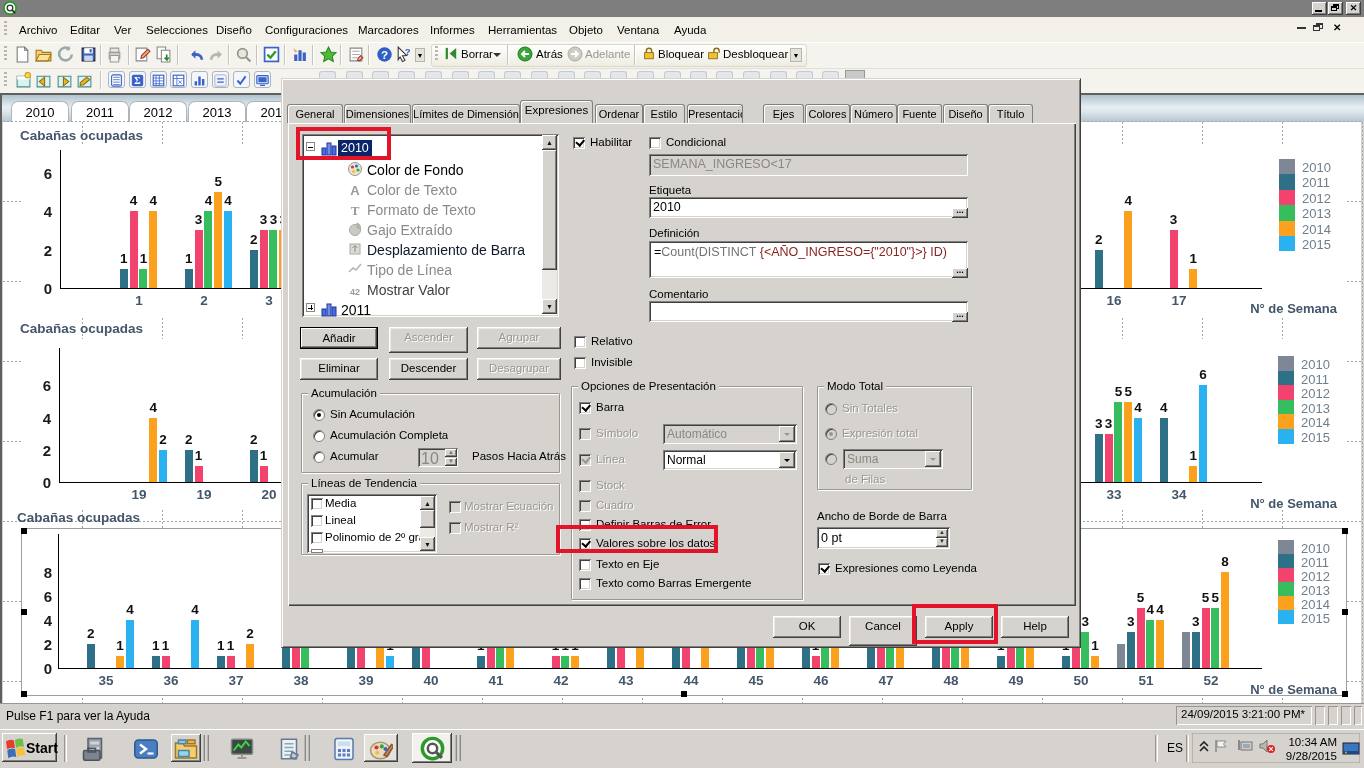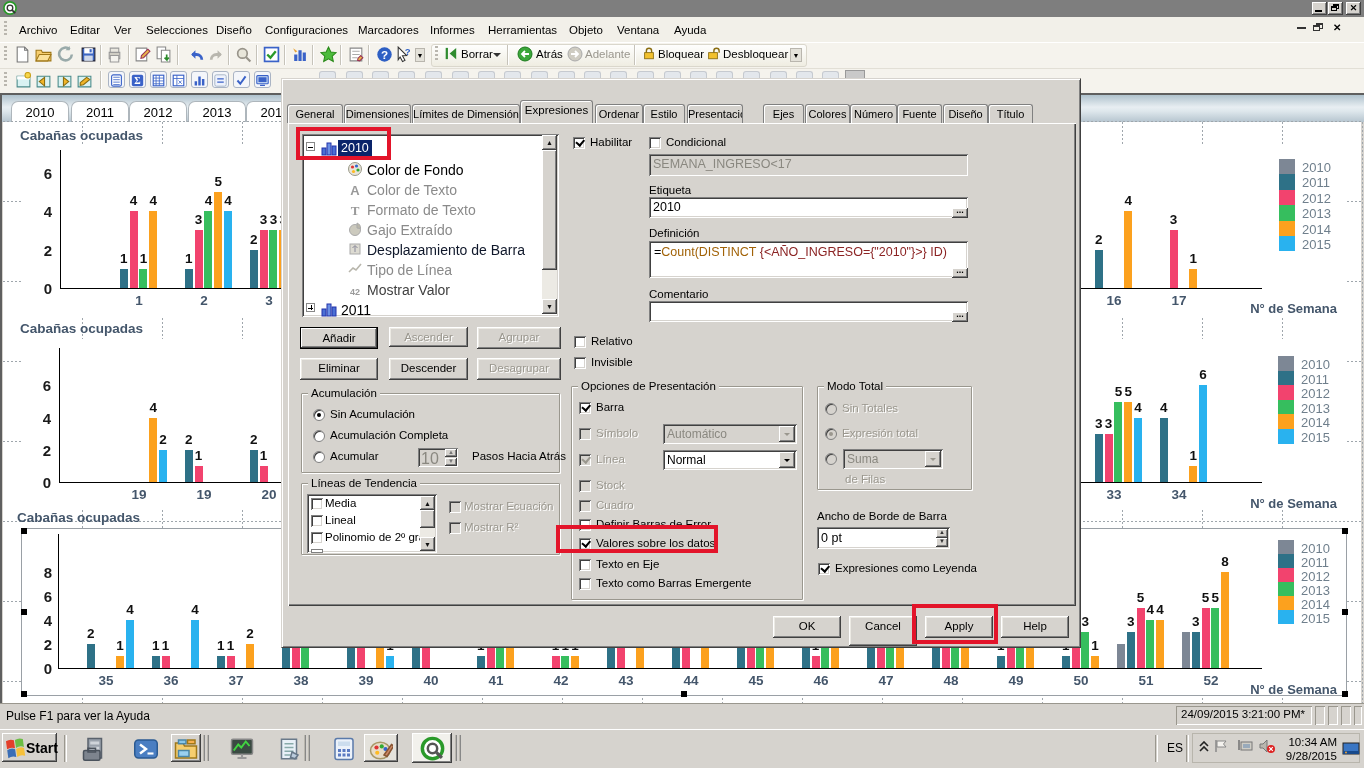--- a/index.html
+++ b/index.html
@@ -691,21 +691,21 @@
           <rect x="11" y="6" width="4" height="9" fill="#4a6fd4" stroke="#23a"></rect>
         </svg></div>
   <div class="abs titem" style="left:341px;top:302px;color:#000">2011</div>
 
   <div class="abs" style="left:542px;top:135px;width:15px;height:179px;background:#ECEAE4"></div>
   <div class="abs btn3 arr" style="left:542px;top:135px;width:15px;height:15px">▲</div>
   <div class="abs btn3 arr" style="left:542px;top:299px;width:15px;height:15px">▼</div>
   <div class="abs btn3" style="left:542px;top:150px;width:15px;height:120px"></div>
 
   <div class="abs btn def" style="left:300px;top:327px;width:78px;height:22px">Añadir</div>
-  <div class="abs btn dis" style="left:389px;top:327px;width:79px;height:20px">Ascender</div>
+  <div class="abs btn dis" style="left:389px;top:327px;width:79px;height:26px">Ascender</div>
   <div class="abs btn dis" style="left:477px;top:327px;width:84px;height:22px">Agrupar</div>
   <div class="abs btn" style="left:300px;top:358px;width:78px;height:22px">Eliminar</div>
   <div class="abs btn" style="left:389px;top:358px;width:79px;height:22px">Descender</div>
   <div class="abs btn dis" style="left:477px;top:358px;width:84px;height:22px">Desagrupar</div>
 
   <div class="abs gbox" style="left:301px;top:393px;width:259px;height:80px"></div>
   <div class="abs glab" style="left:308px;top:387px">Acumulación</div>
   <div class="abs rad sel" style="left:313px;top:409px"></div>
       <span class="abs dtext" style="left:330px;top:408px">Sin Acumulación</span>
   <div class="abs rad" style="left:313px;top:430px"></div>
@@ -745,21 +745,21 @@
   <div class="abs sunk gray" style="left:649px;top:154px;width:319px;height:22px">
         <span style="position:absolute;left:4px;top:3px;color:#8a8880;font-size:12.5px">SEMANA_INGRESO&lt;17</span>
       </div>
   <span class="abs dtext" style="left:649px;top:184px">Etiqueta</span>
   <div class="abs sunk" style="left:649px;top:197px;width:319px;height:21px">
         <span style="position:absolute;left:4px;top:3px;font-size:12.5px">2010</span>
       </div>
   <div class="abs btn3 dots" style="left:952px;top:208px">...</div>
   <span class="abs dtext" style="left:649px;top:227px">Definición</span>
   <div class="abs sunk" style="left:649px;top:241px;width:319px;height:37px">
-        <span style="position:absolute;left:5px;top:4px;font-size:12.5px;white-space:nowrap">=<span style="color:#a16207">Count(DISTINCT</span><span style="color:#8B2323"> {&lt;AÑO_INGRESO={"2010"}&gt;} ID)</span></span>
+        <span style="position:absolute;left:5px;top:4px;font-size:12.5px;white-space:nowrap">=<span style="color:#737373">Count(DISTINCT</span><span style="color:#8B2323"> {&lt;AÑO_INGRESO={"2010"}&gt;} ID)</span></span>
       </div>
   <div class="abs btn3 dots" style="left:952px;top:268px">...</div>
   <span class="abs dtext" style="left:649px;top:288px">Comentario</span>
   <div class="abs sunk" style="left:649px;top:301px;width:319px;height:21px"></div>
   <div class="abs btn3 dots" style="left:952px;top:312px">...</div>
   <div class="abs cb" style="left:574px;top:336px"></div>
       <span class="abs dtext" style="left:591px;top:335px">Relativo</span>
   <div class="abs cb" style="left:574px;top:357px"></div>
       <span class="abs dtext" style="left:591px;top:356px">Invisible</span>
 

